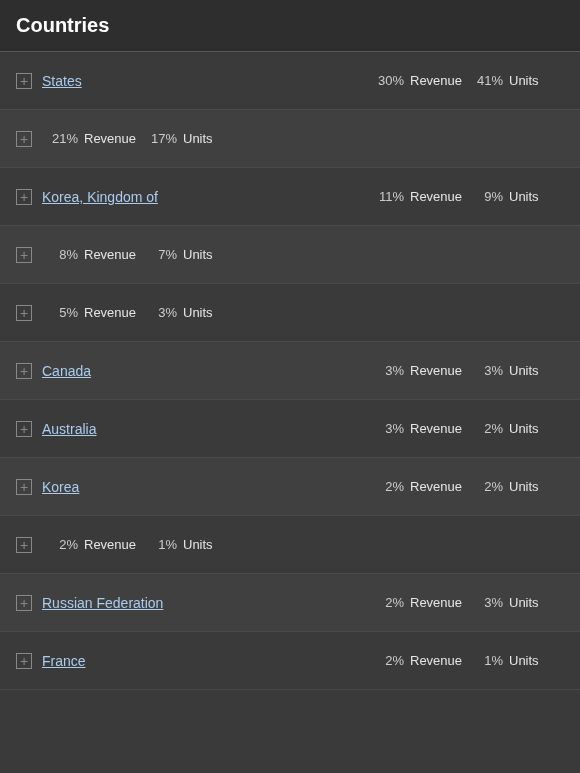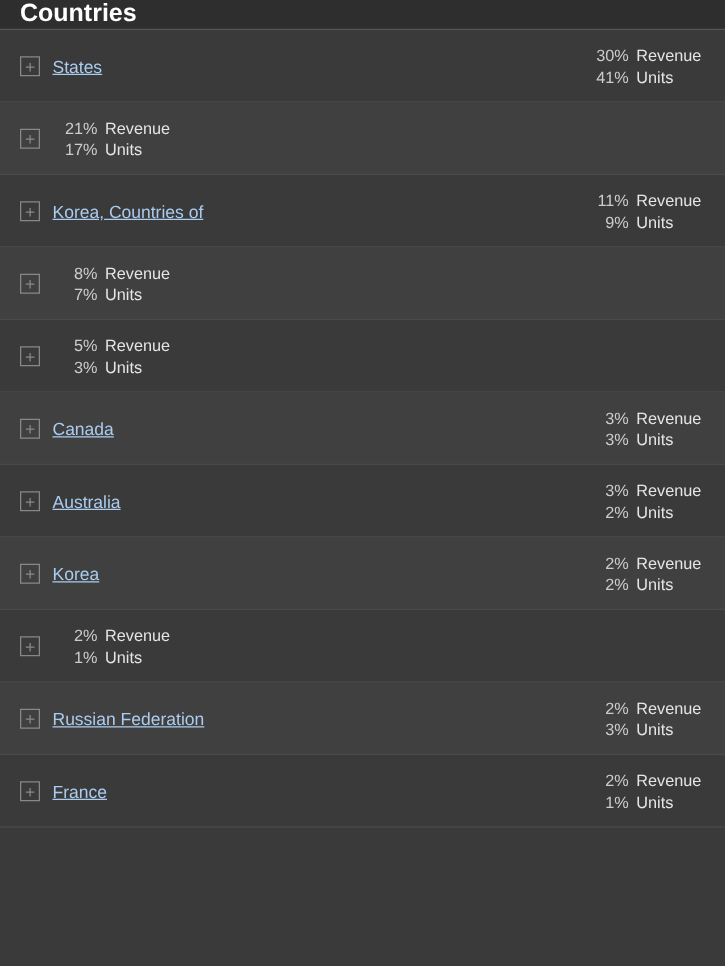--- a/index.html
+++ b/index.html
@@ -16,21 +16,21 @@
       min-height: 773px;
     }
 
     .panel {
       background-color: #3a3a3a;
       width: 100%;
     }
 
     .panel-header {
       background-color: #2e2e2e;
-      padding: 0 16px;
+      padding: 14px 16px;
       border-bottom: 1px solid #555;
     }
 
     .panel-header h2 {
       color: #ffffff;
       font-size: 20px;
       font-weight: bold;
     }
 
     .country-list {
@@ -71,21 +71,21 @@
     .country-name {
       flex: 1;
       color: #aaccee;
       text-decoration: underline;
       font-size: 14px;
       cursor: pointer;
     }
 
     .stats {
       display: flex;
-      flex-direction: column;
+      flex-direction: row;
       align-items: flex-end;
       gap: 2px;
     }
 
     .stat-row {
       display: flex;
       align-items: center;
       gap: 6px;
     }
 
@@ -132,21 +132,21 @@
           <span class="stat-label">Revenue</span>
         </div>
         <div class="stat-row">
           <span class="stat-percent">17%</span>
           <span class="stat-label">Units</span>
         </div>
       </div>
     </li>
       <li class="country-item">
       <div class="expand-icon">+</div>
-      <span class="country-name">Korea, Countries of</span>
+      <span class="country-name">Korea, Kingdom of</span>
       <div class="stats">
         <div class="stat-row">
           <span class="stat-percent">11%</span>
           <span class="stat-label">Revenue</span>
         </div>
         <div class="stat-row">
           <span class="stat-percent">9%</span>
           <span class="stat-label">Units</span>
         </div>
       </div>

